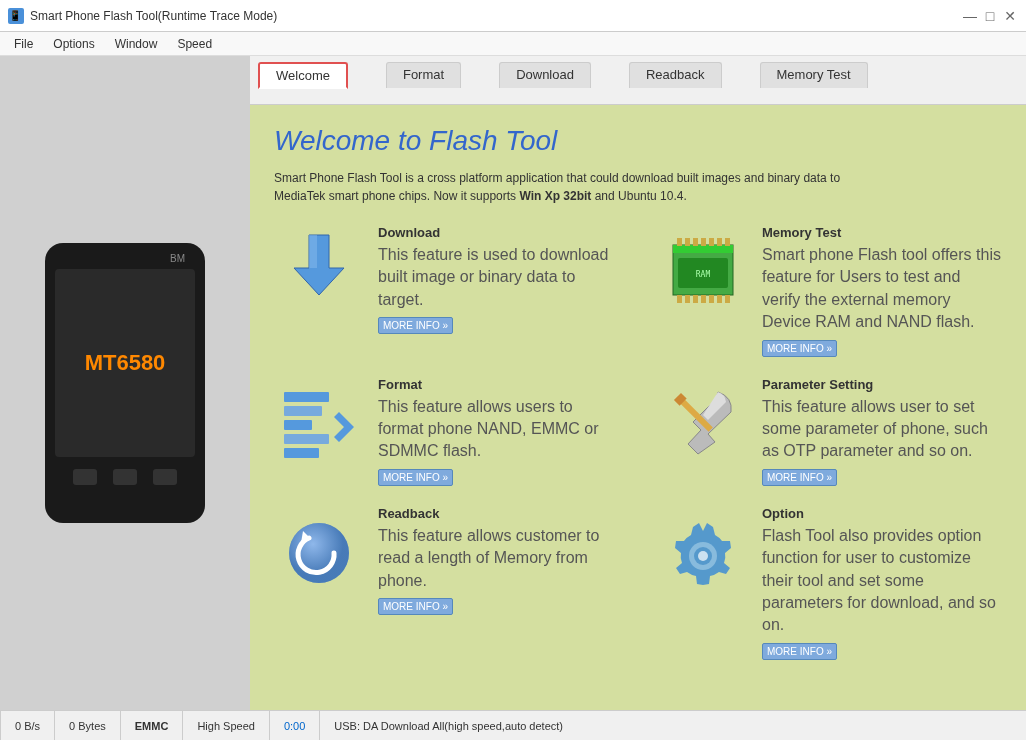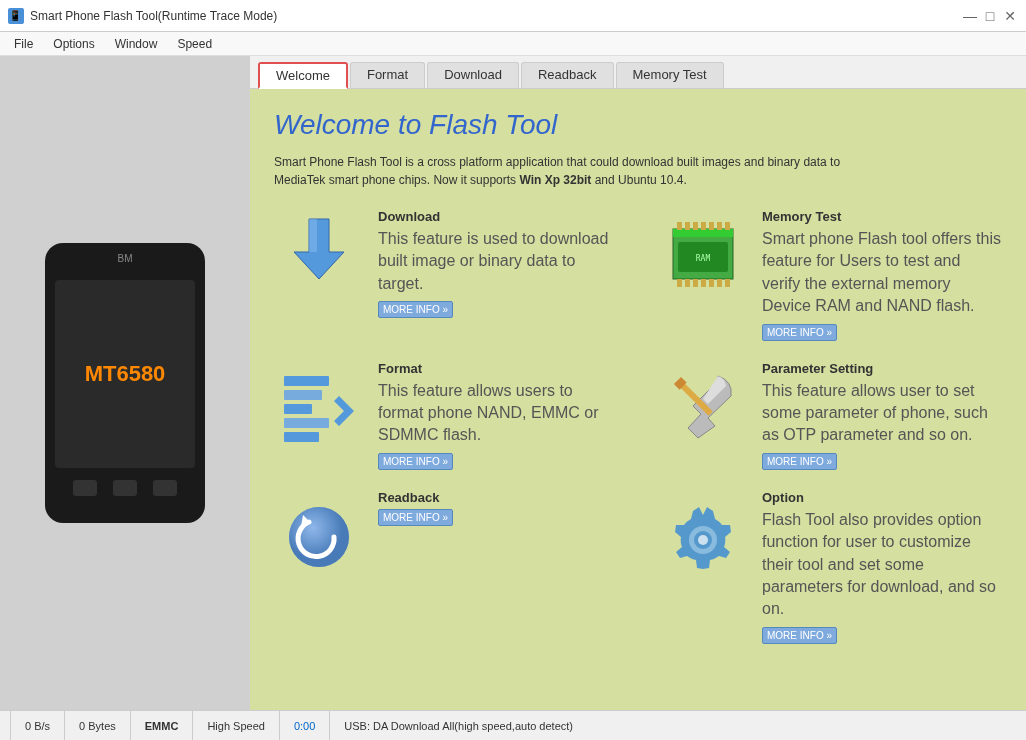--- a/index.html
+++ b/index.html
@@ -103,24 +103,24 @@
       border-radius: 18px;
       display: flex;
       flex-direction: column;
       align-items: center;
       padding: 10px;
       position: relative;
     }
     .phone-top {
       width: 100%;
       display: flex;
-      justify-content: center;
+      justify-content: flex-end;
       align-items: center;
       padding: 0 10px;
-      margin-bottom: 16px;
+      margin-bottom: 5px;
     }
     .phone-label {
       font-size: 10px;
       color: #888;
     }
     .phone-screen {
       width: 140px;
       height: 188px;
       background: #2a2a2a;
       border-radius: 4px;
@@ -150,21 +150,22 @@
       flex: 1;
       display: flex;
       flex-direction: column;
     }
 
     
     .tab-bar {
       background: #f0f0f0;
       border-bottom: 1px solid #ccc;
       display: flex;
-      padding: 6px 8px 0 8px;
+      padding: 6px 8px 16px 8px;
+      gap: 36px;
     }
     .tab {
       padding: 4px 16px;
       font-size: 13px;
       cursor: pointer;
       border: 1px solid #ccc;
       border-bottom: none;
       background: #e0e0e0;
       margin-right: 2px;
       border-radius: 3px 3px 0 0;
@@ -256,21 +257,21 @@
     .welcome-content::-webkit-scrollbar-track { background: #e0e0e0; }
     .welcome-content::-webkit-scrollbar-thumb { background: #aaa; border: 1px solid #888; }
 
     
     .status-bar {
       height: 30px;
       background: #f0f0f0;
       border-top: 1px solid #ccc;
       display: flex;
       align-items: center;
-      padding: 0 10px;
+      padding: 0 0;
       font-size: 11px;
       color: #333;
       gap: 0;
     }
     .status-item {
       padding: 0 14px;
       border-right: 1px solid #ccc;
       height: 100%;
       display: flex;
       align-items: center;
@@ -446,20 +447,21 @@
                   <stop offset="100%" stop-color="#3366aa"></stop>
                 </radialGradient>
               </defs>
 
               <path d="M55,42 A18,18 0 1,1 30,27" fill="none" stroke="white" stroke-width="5" stroke-linecap="round"></path>
               <polygon points="24,20 32,28 22,32" fill="white"></polygon>
             </svg>
           </div>
           <div class="feature-text">
             <div class="feature-title">Readback</div>
+            <div class="feature-desc">This feature allows customer to read a length of Memory from phone.</div>
             <button class="more-info-btn">MORE INFO »</button>
           </div>
         </div>
 
         <div class="feature-item">
           <div class="feature-icon">
             <svg width="80" height="80" viewBox="0 0 80 80">
 
               <path d="M40,20 L44,12 L50,16 L52,24 Q56,26 59,30 L67,30 L68,37 L62,42 Q63,47 61,52 L67,57 L63,63 L56,61 Q52,64 47,65 L46,73 L40,74 L34,73 L33,65 Q28,64 24,61 L17,63 L13,57 L19,52 Q17,47 18,42 L12,37 L13,30 L21,30 Q24,26 28,24 L30,16 L36,12 Z" fill="#5599cc"></path>
               <circle cx="40" cy="45" r="14" fill="#88bbdd"></circle>

